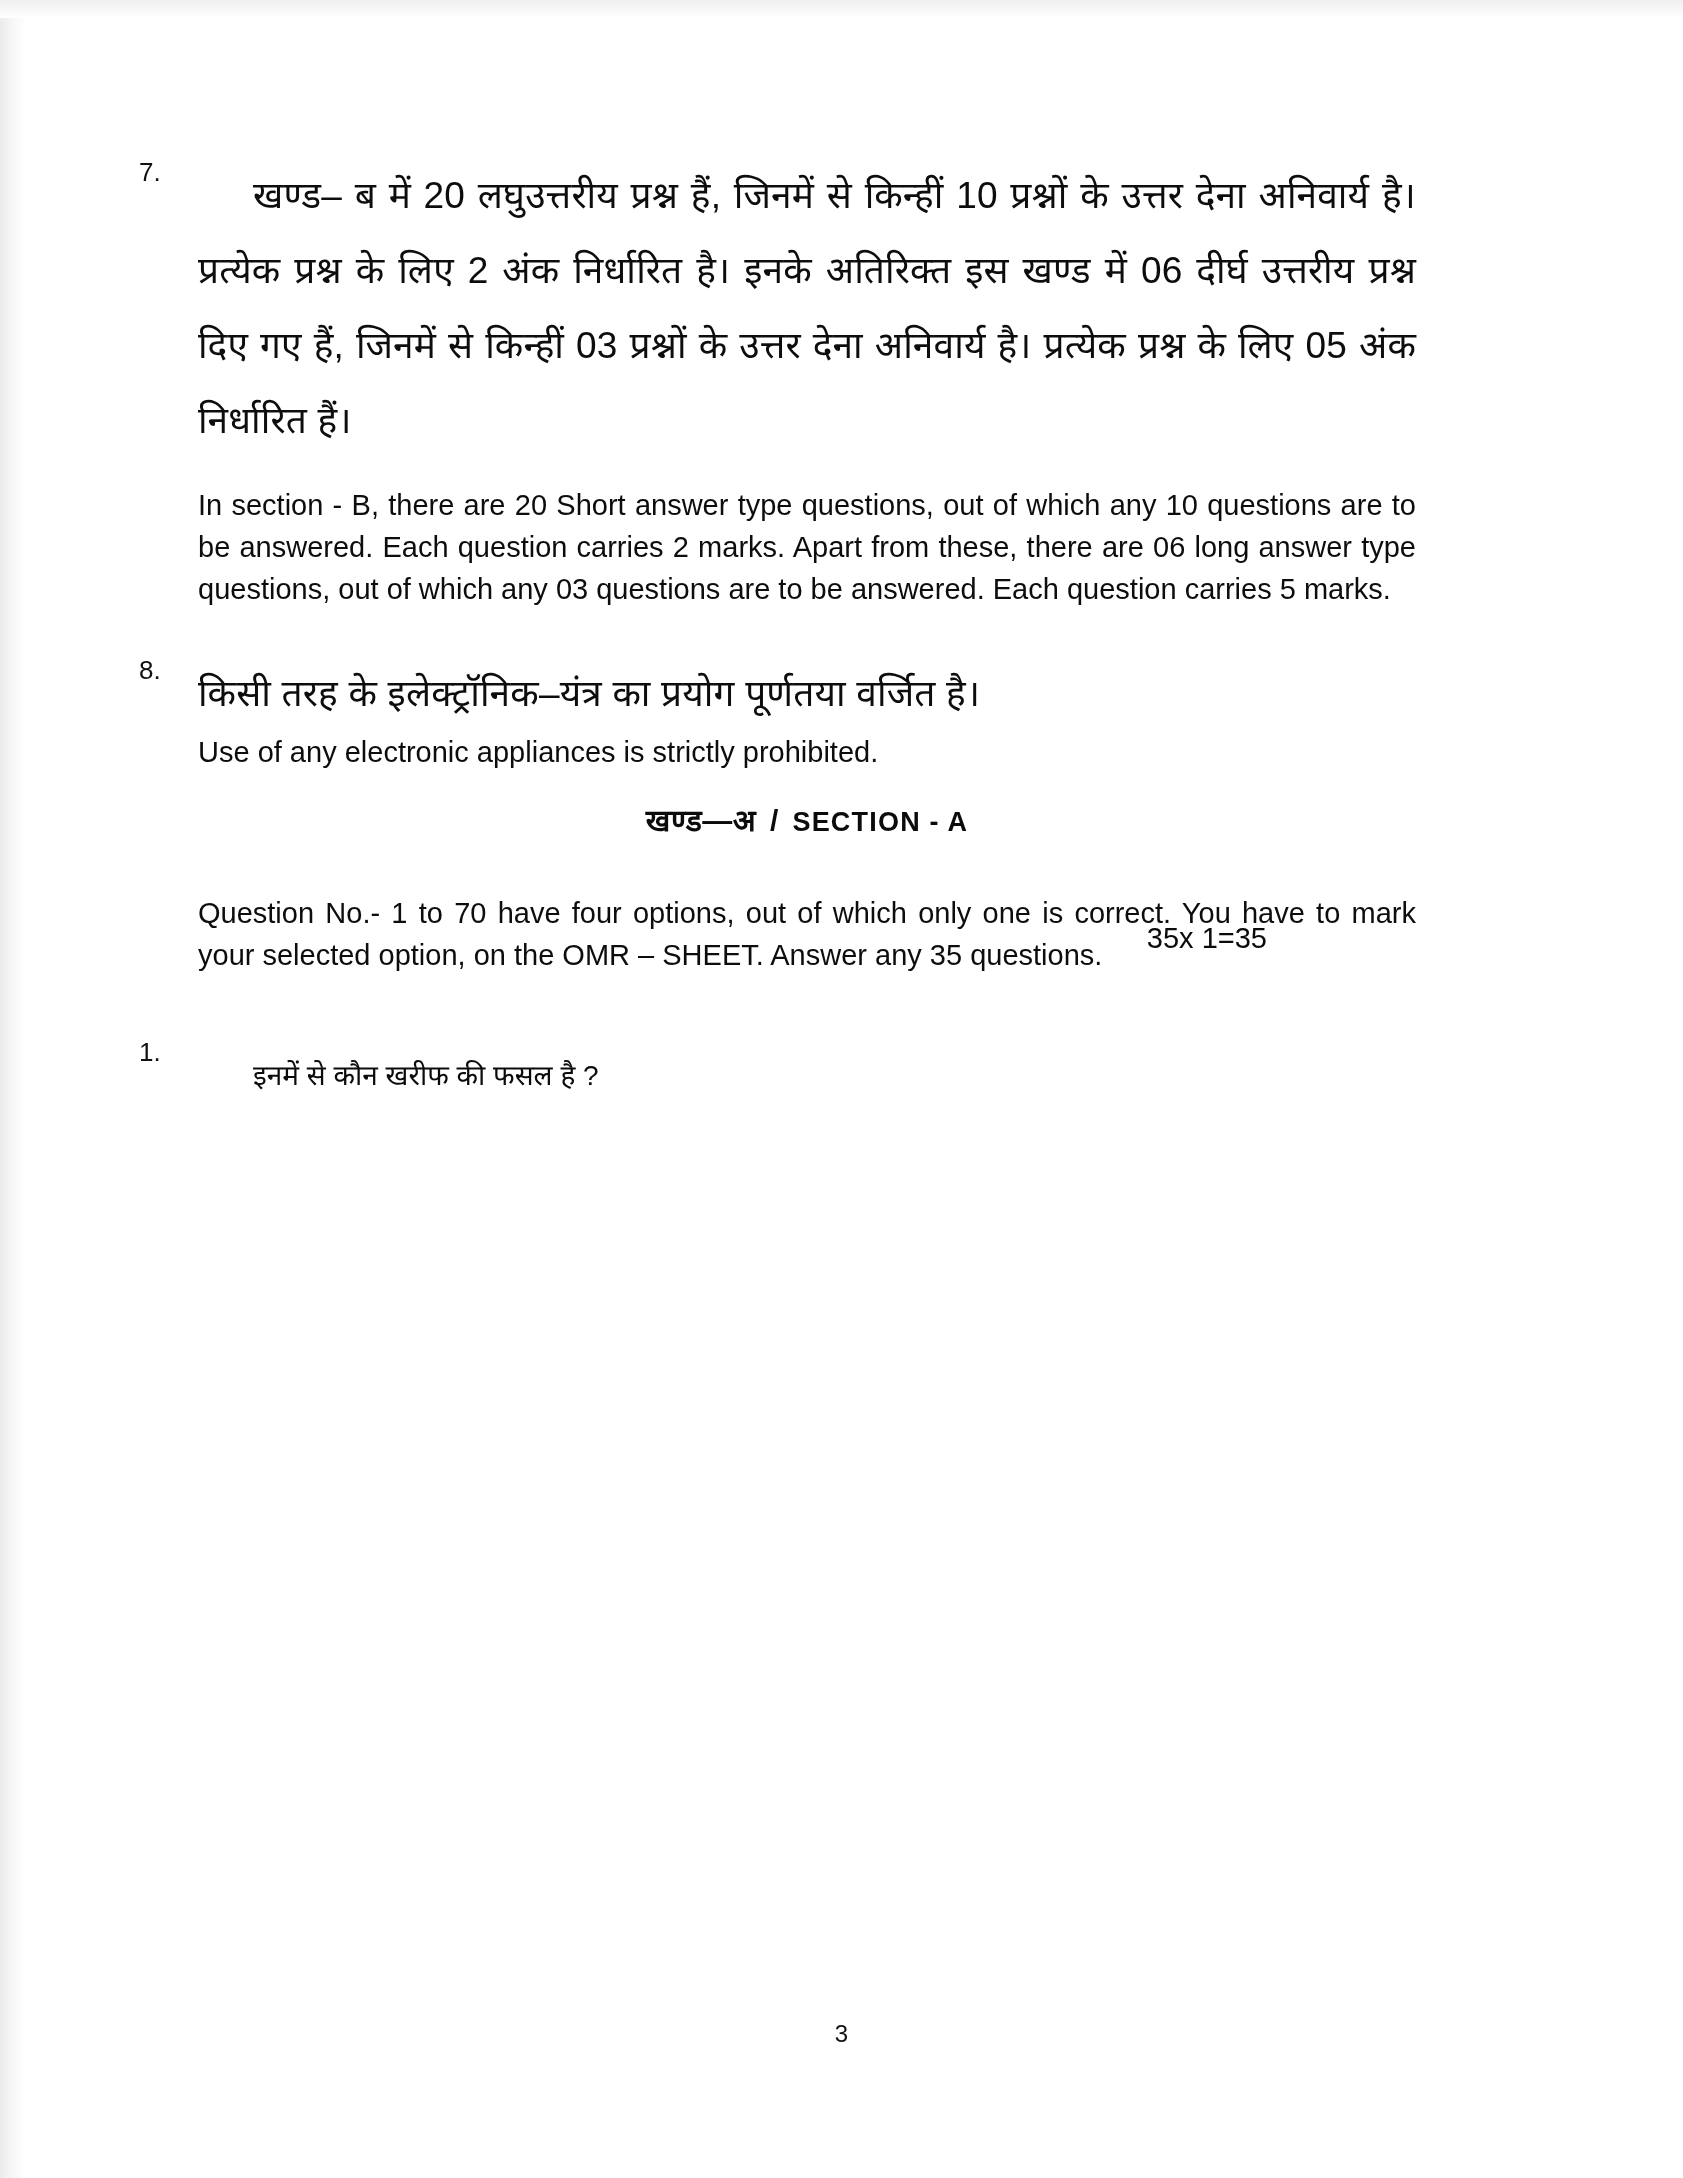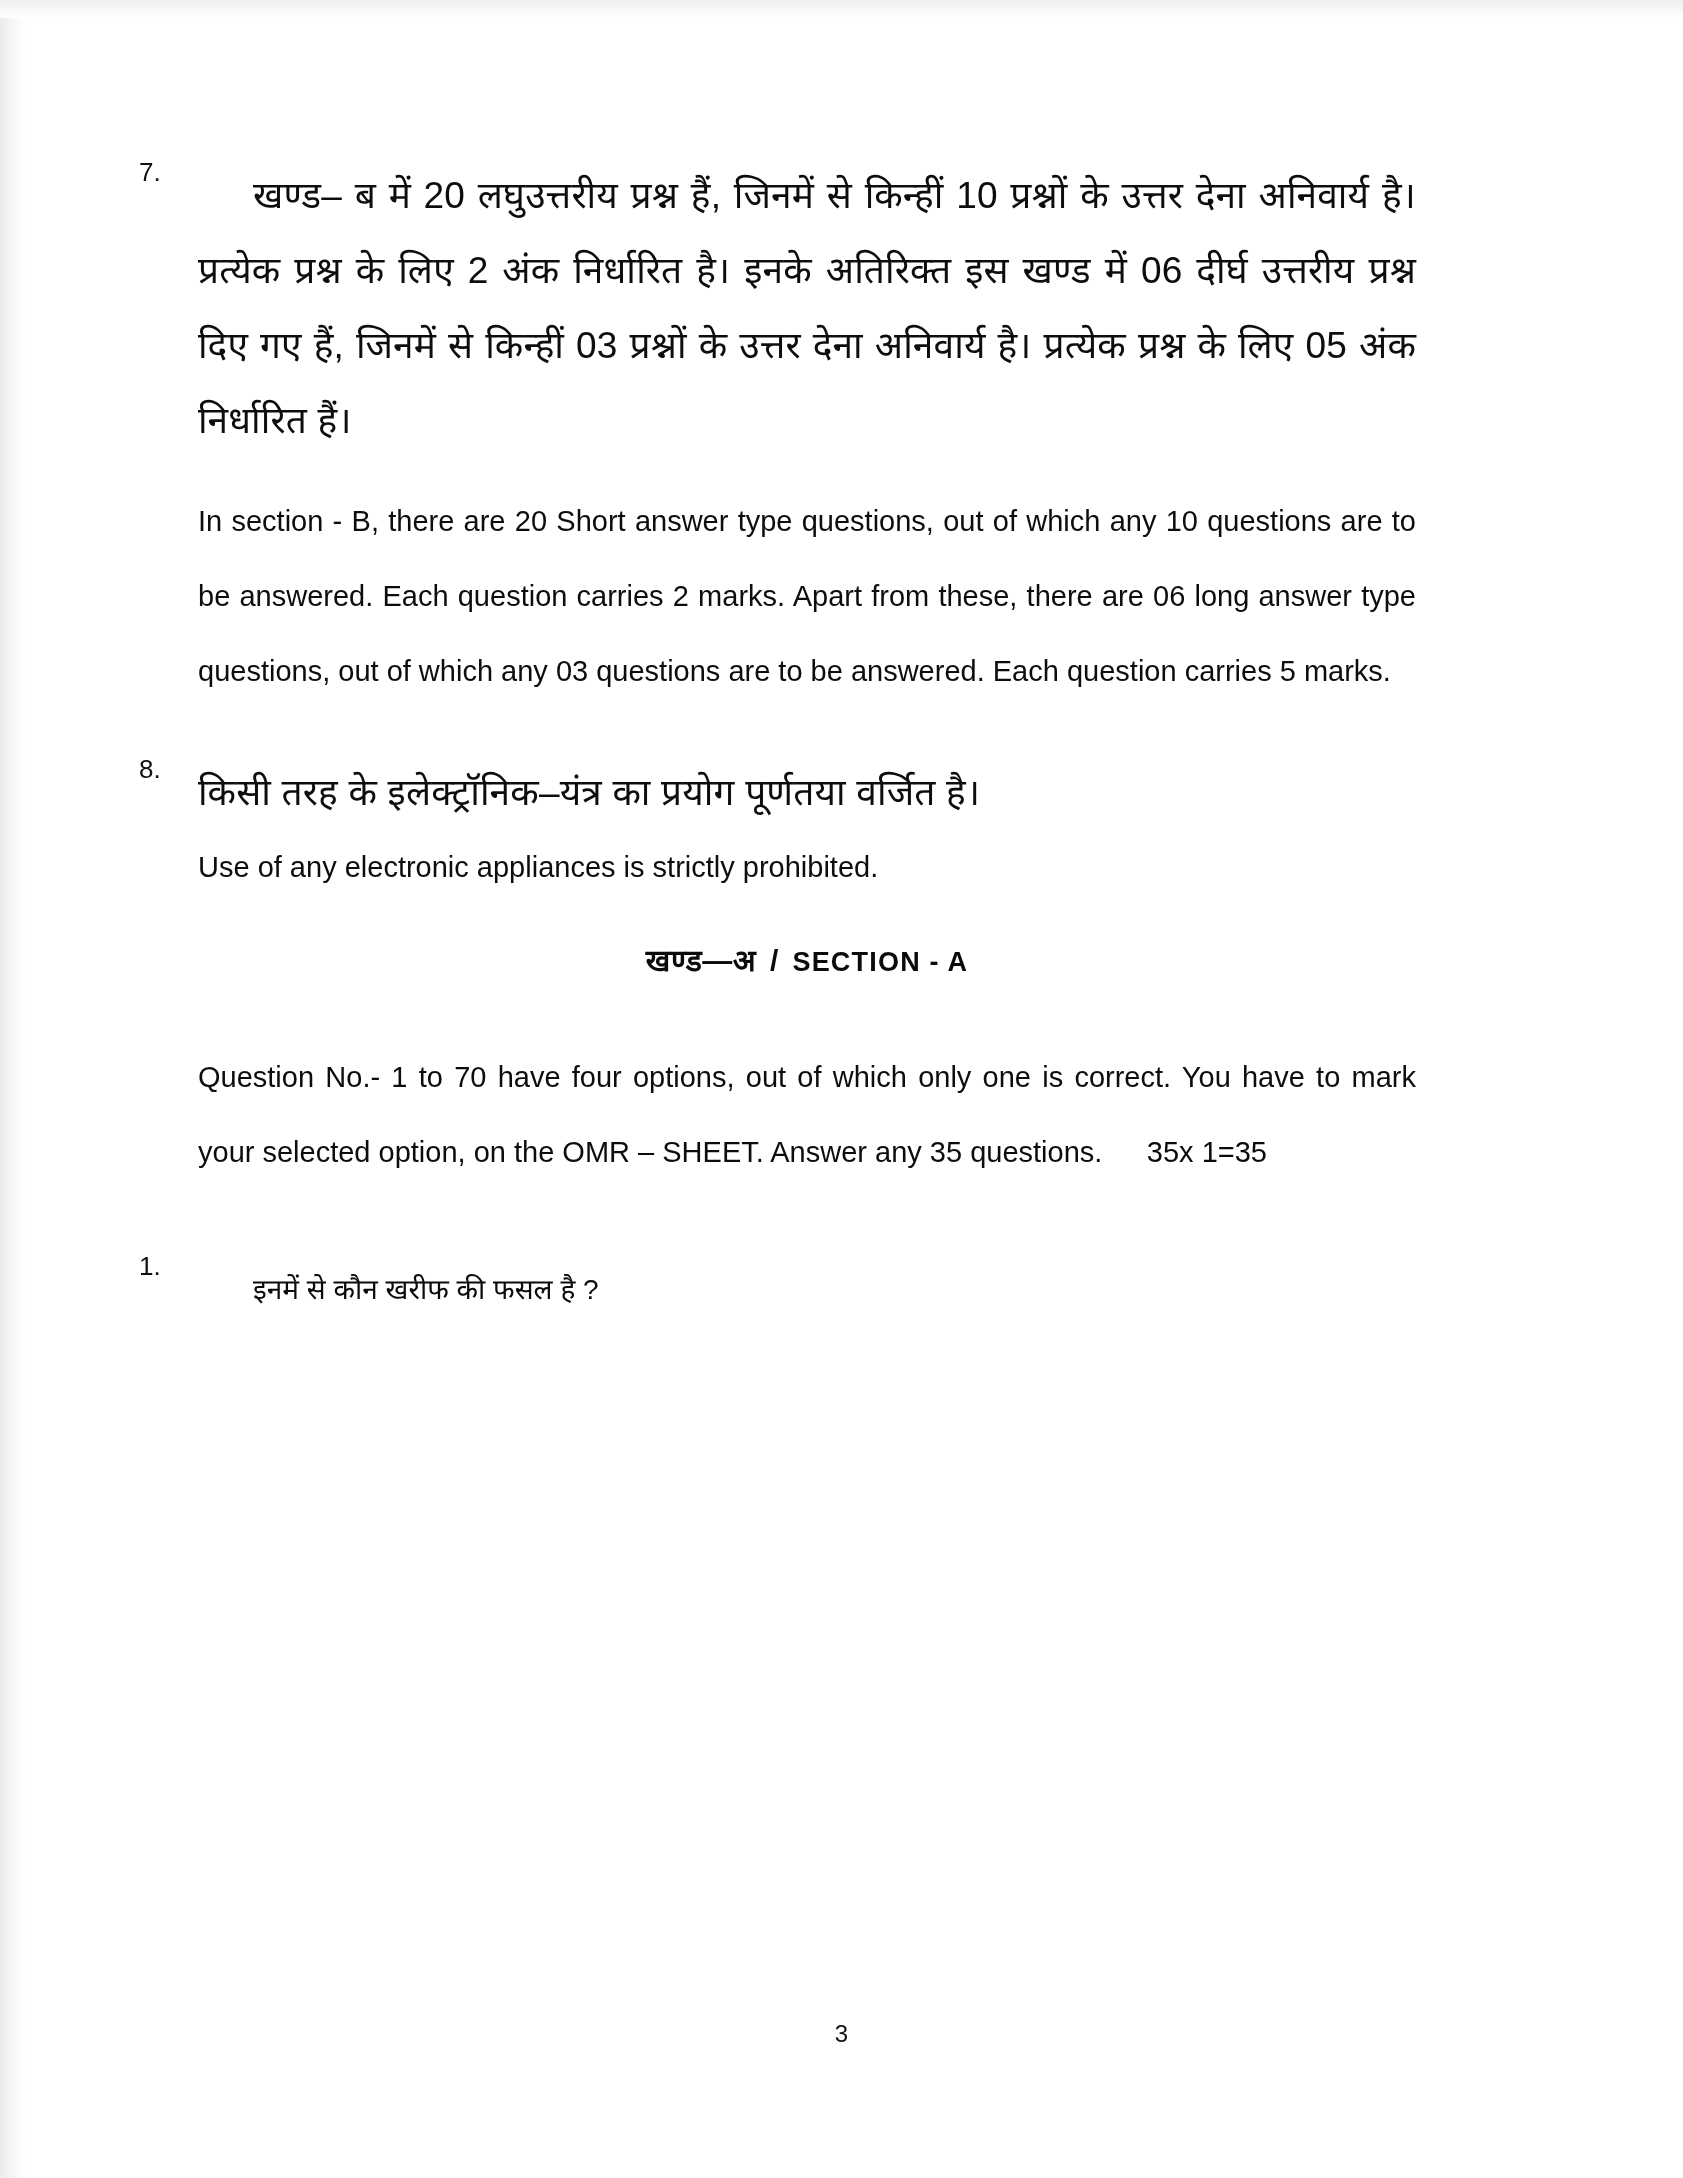--- a/index.html
+++ b/index.html
@@ -63,35 +63,35 @@
     text-align: justify;
     text-align-last: left;
     letter-spacing: 0.2px;
   }
   .hi.indent-first {
     text-indent: 55px;
   }
   .en {
     font-family: "Liberation Sans", sans-serif;
     font-size: 29px;
-    line-height: 75px;
+    line-height: 42px;
     color: #0d0d0d;
     text-align: justify;
     text-align-last: left;
   }
   .en.tight {
     text-align: left;
   }
   .block-gap-sm { height: 26px; }
   .block-gap-md { height: 46px; }
 
   
   .section-heading {
     text-align: center;
-    margin: 8px;
+    margin: 0;
     padding: 0;
     white-space: nowrap;
   }
   .section-heading .hi-part {
     font-family: "Liberation Sans", sans-serif;
     font-size: 30px;
     font-weight: 700;
     letter-spacing: 0.5px;
   }
   .section-heading .slash-part {

